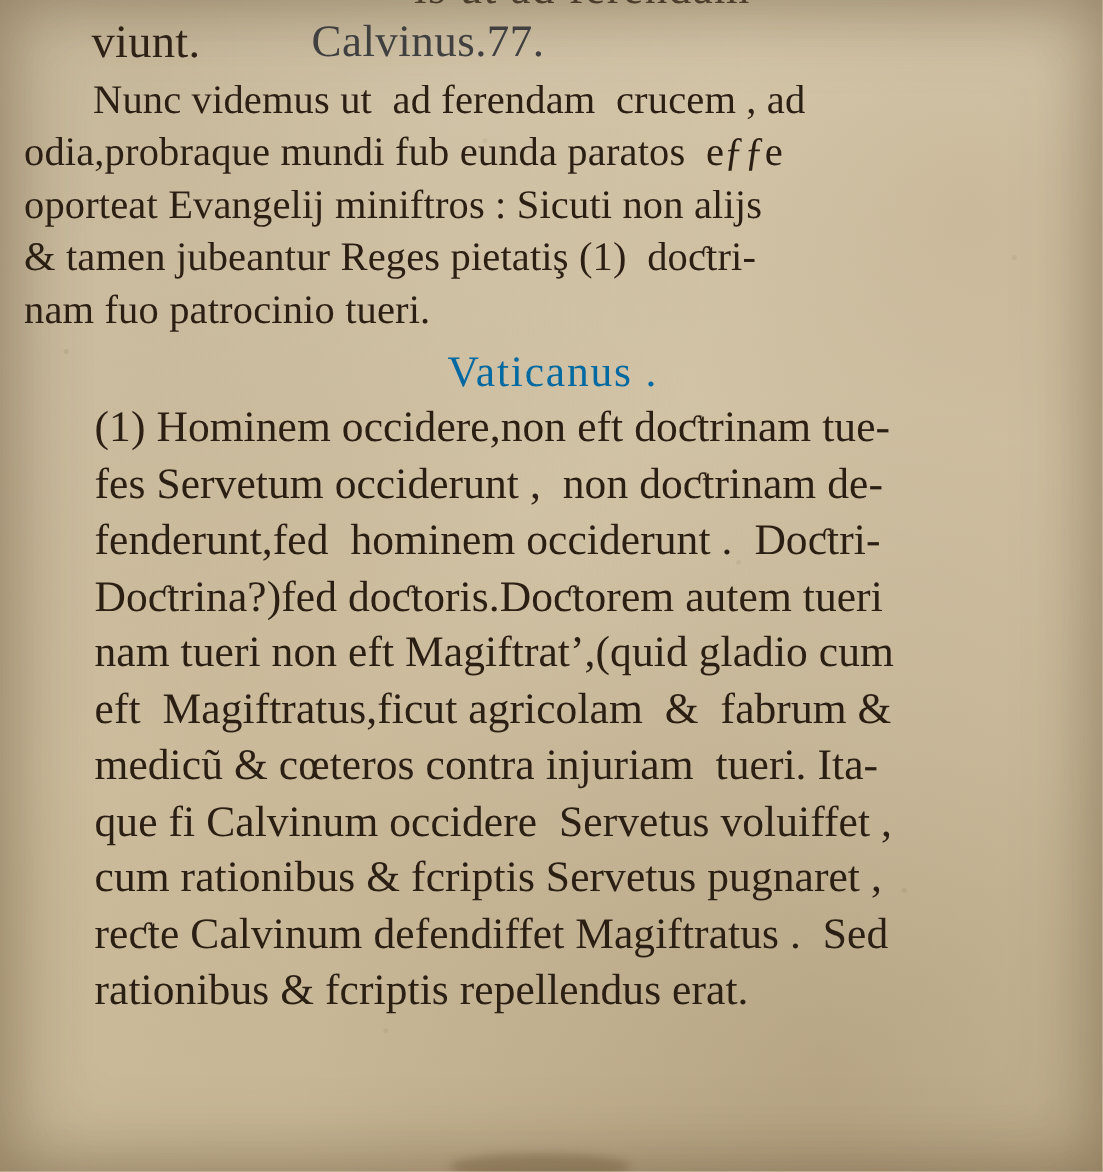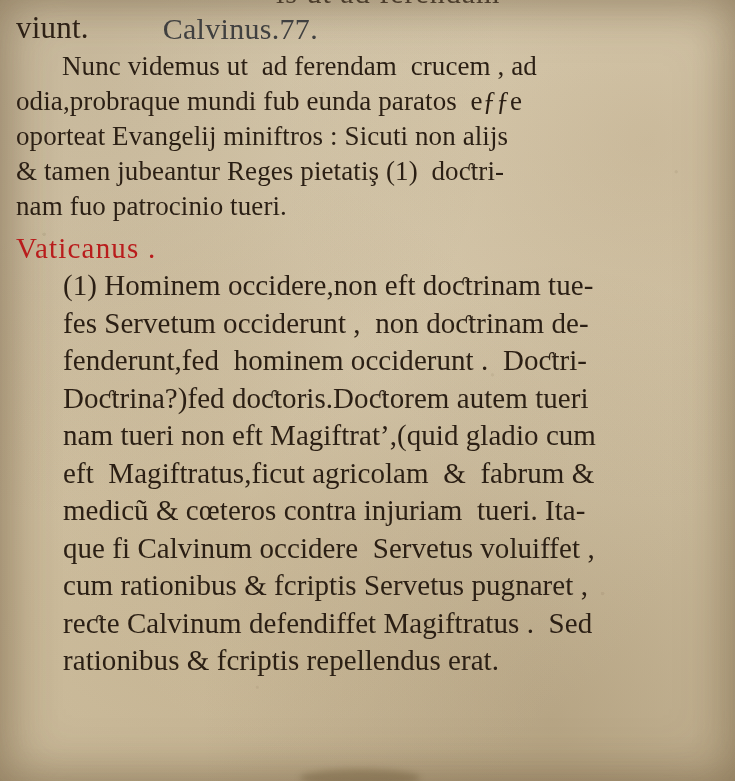--- a/index.html
+++ b/index.html
@@ -57,25 +57,26 @@
     left: 260px;
     font-size: 30px;
     letter-spacing: 1px;
     color: #3a2c1d;
     opacity: 0.85;
     white-space: nowrap;
   }
 
   .header-line {
     display: flex;
-    align-items: center;
+    align-items: flex-start;
     font-size: 30px;
     line-height: 1.05;
     letter-spacing: 0.2px;
     margin-top: 2px;
+    margin-left: 45px;
   }
   .header-line .catchword {
     color: #2e2116;
     font-size: 31px;
   }
   .header-line .running-title {
     margin-left: 74px;
     color: #404040;
     font-size: 30px;
     letter-spacing: 0.3px;
@@ -90,24 +91,25 @@
   }
   .body-block .ln {
     display: block;
     white-space: pre;
   }
   .indent {
     padding-left: 46px;
   }
 
   .section-head {
+    text-align: center;
     font-size: 29px;
     letter-spacing: 1.2px;
     margin: 8px 0 2px 0;
-    color: #b91c1c;
+    color: #0369a1;
   }
 
   .note-block {
     font-size: 29px;
     line-height: 1.295;
     letter-spacing: 0.05px;
     color: #2b1f14;
     margin-top: 2px;
   }
   .note-block .ln {

